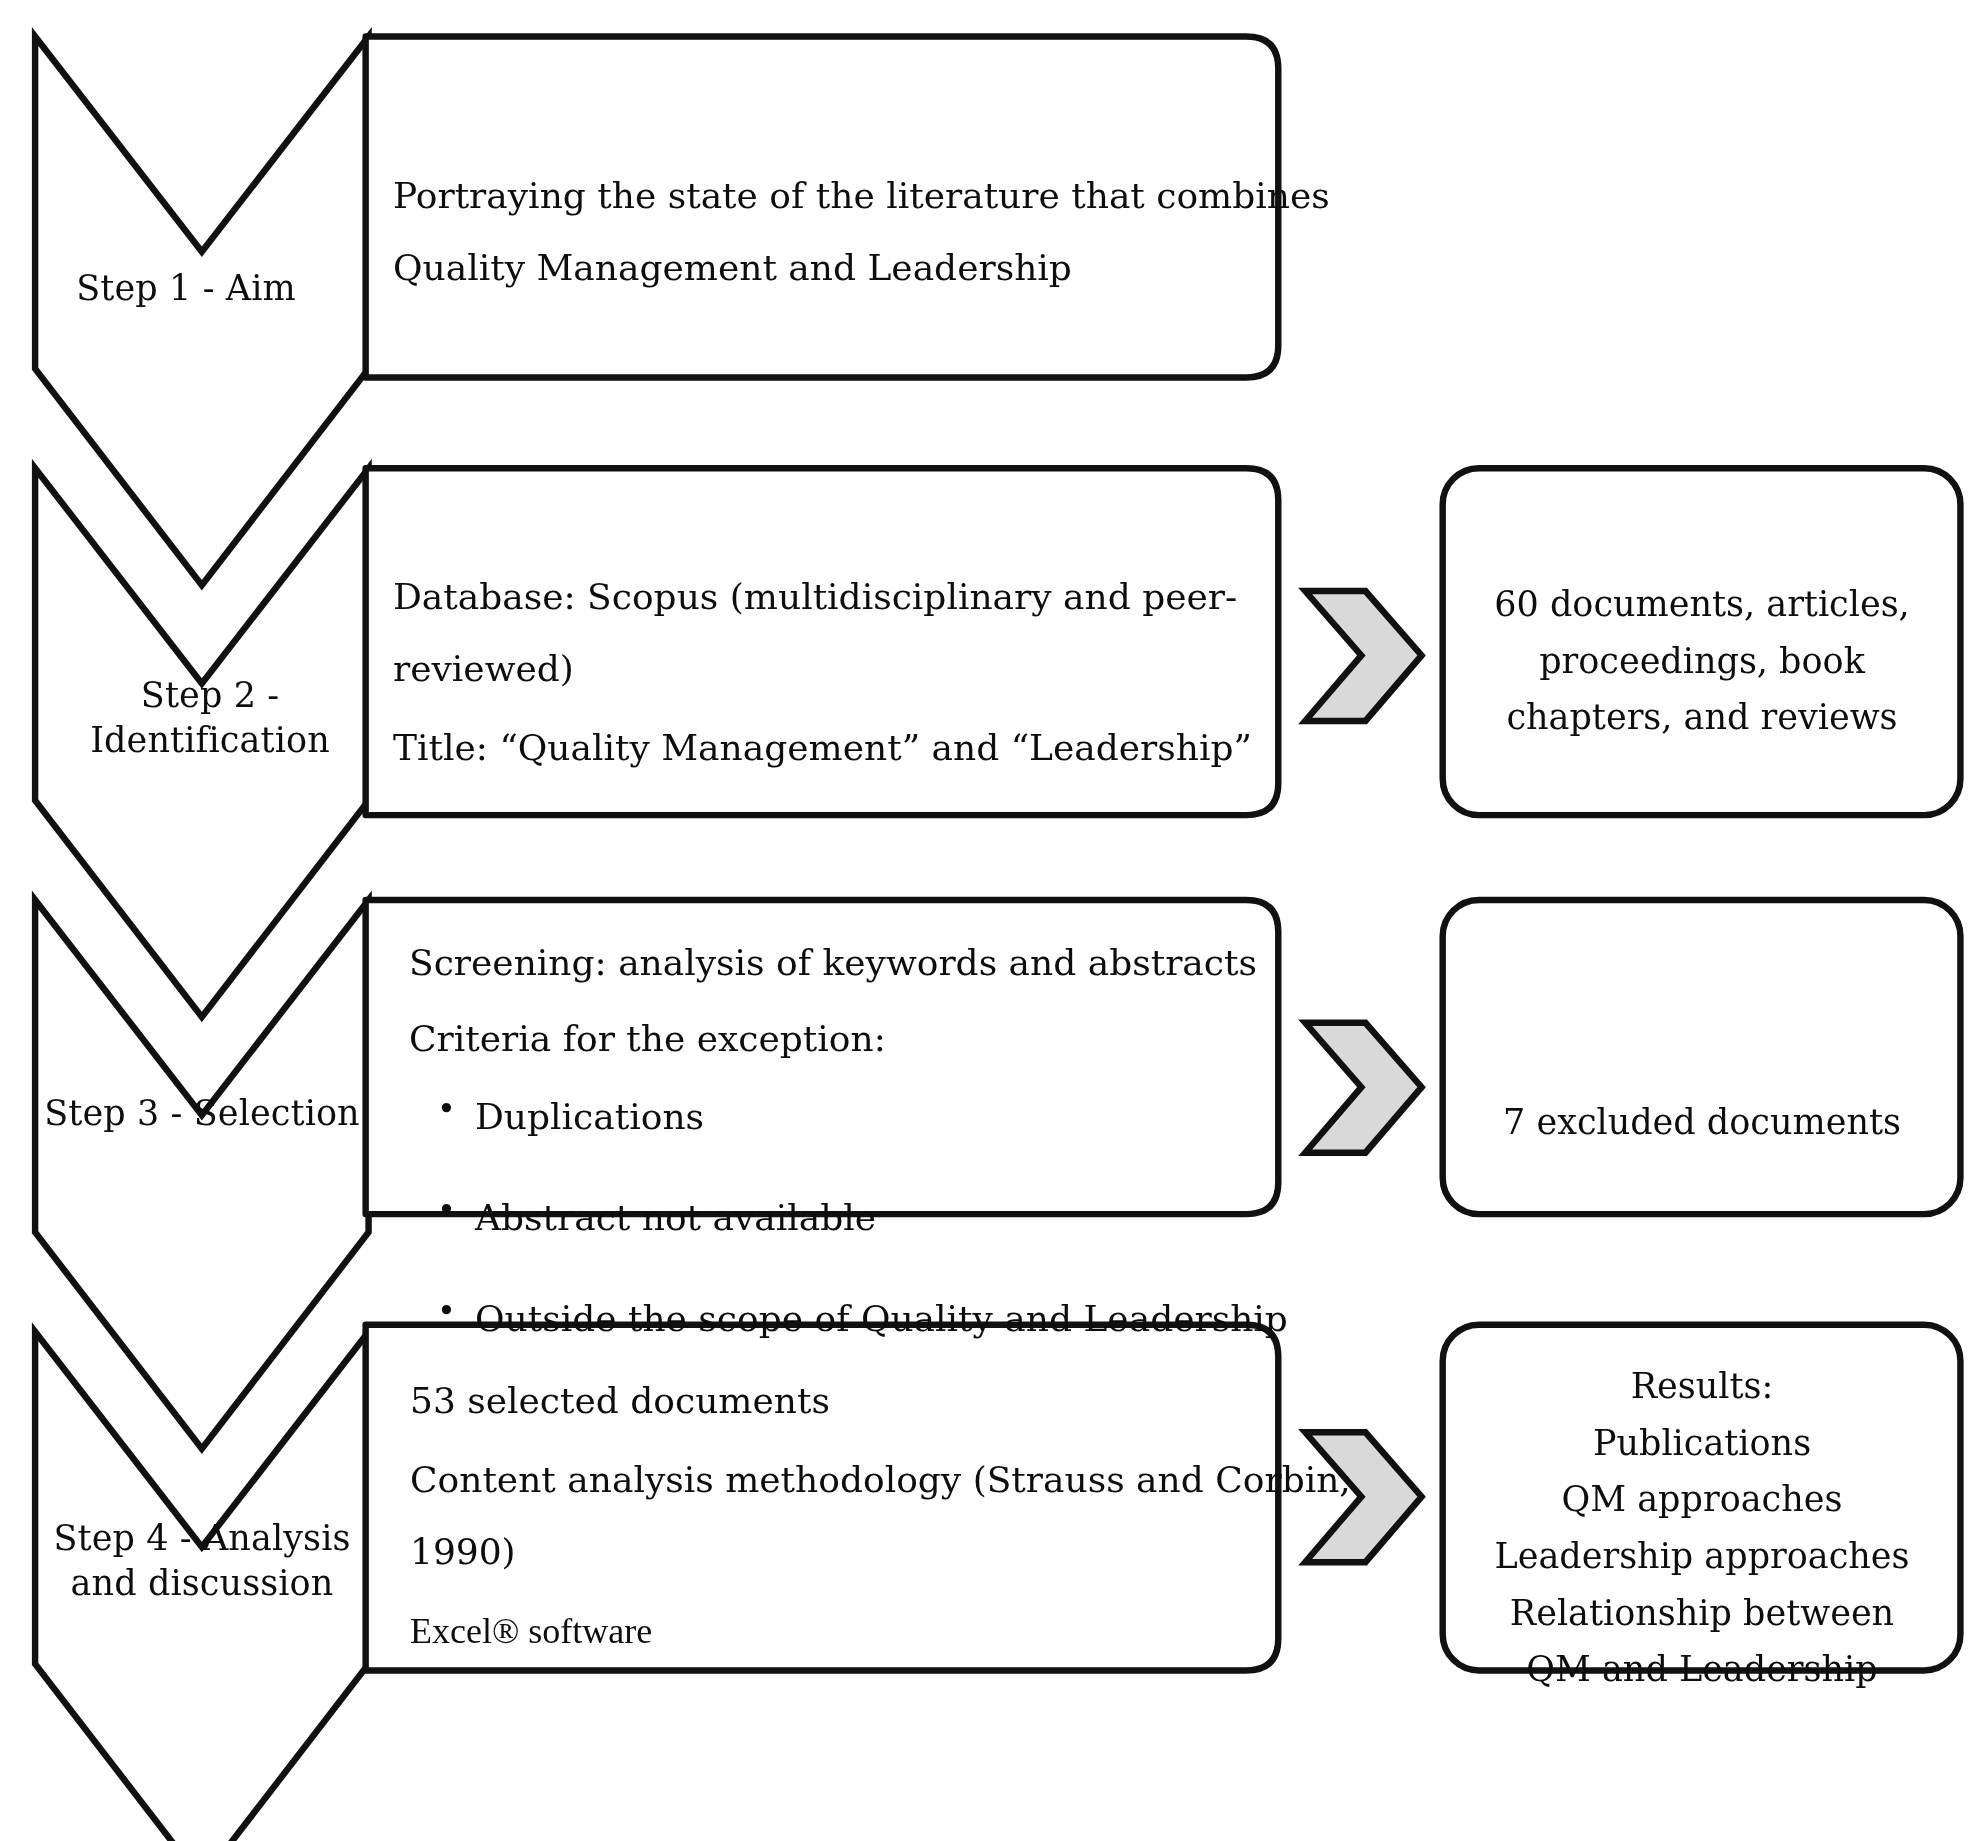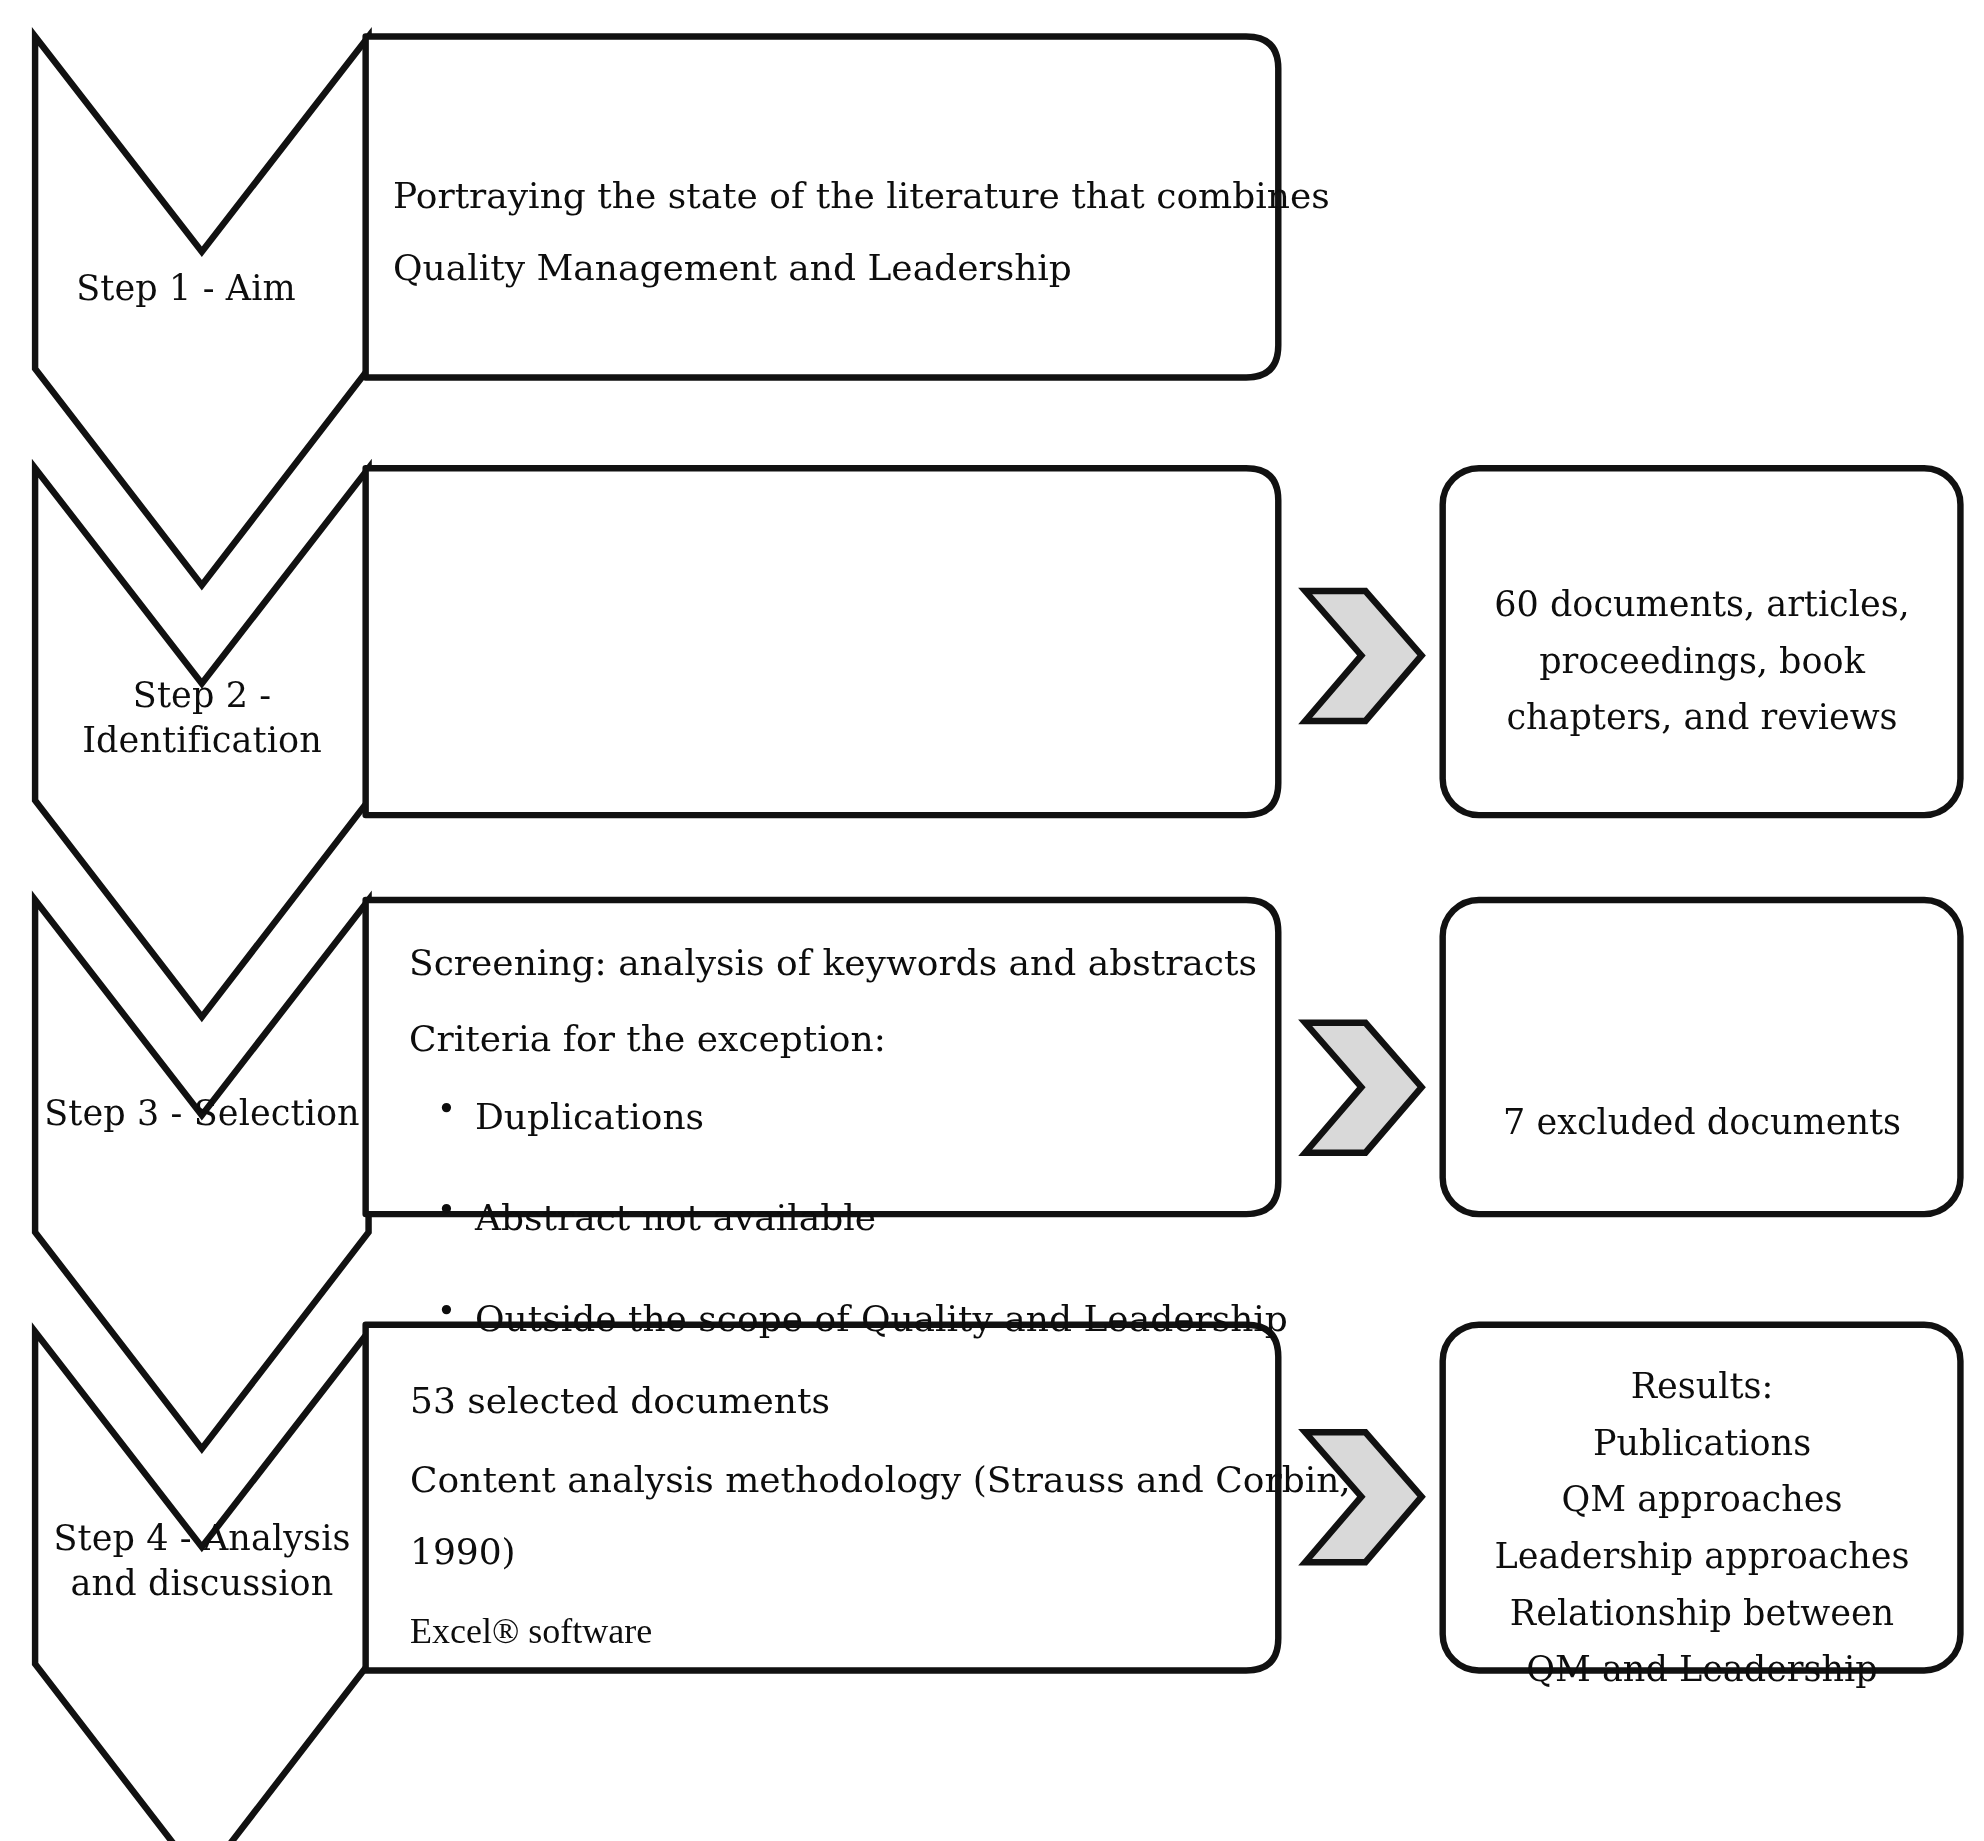--- a/index.html
+++ b/index.html
@@ -76,39 +76,44 @@
 
     <path d="M 2231 1748 L 2334 1748 L 2430 1858 L 2334 1970 L 2231 1970 L 2327 1858 Z" fill="#d9d9d9" stroke="#111111" stroke-width="11" stroke-linejoin="miter"></path>
 
     <path d="M 2231 2448 L 2334 2448 L 2430 2558 L 2334 2670 L 2231 2670 L 2327 2558 Z" fill="#d9d9d9" stroke="#111111" stroke-width="11" stroke-linejoin="miter"></path>
   </svg>
 
   <div class="txt step-label" style="left:22px;top:266px;">
     <div>Step 1 - Aim</div>
   </div>
 
-  <div class="txt step-label" style="left:38px;top:673px;">
+  <div class="txt step-label" style="left:46px;top:673px;">
     <div>Step 2 -</div>
     <div>Identification</div>
   </div>
 
   <div class="txt step-label" style="left:38px;top:1091px;">
     <div>Step 3 - Selection</div>
   </div>
 
   <div class="txt step-label" style="left:38px;top:1516px;">
     <div>Step 4 - Analysis</div>
     <div>and discussion</div>
   </div>
 
   <div class="txt detail-body" style="left:393px;top:164px;width:866px;">
     <p class="nowrapline">Portraying the state of the literature that combines</p>
     <p class="nowrapline">Quality Management and Leadership</p>
   </div>
 
+  <div class="txt detail-body" style="left:393px;top:565px;width:866px;">
+    <p class="nowrapline">Database: Scopus (multidisciplinary and peer-</p>
+    <p class="nowrapline">reviewed)</p>
+    <p class="nowrapline" style="margin-top:15px;">Title: “Quality Management” and “Leadership”</p>
+  </div>
 
   <div class="txt detail-body" style="left:393px;top:931px;width:866px;margin-left:16px;">
     <p class="nowrapline">Screening: analysis of keywords and abstracts</p>
     <p class="nowrapline" style="margin-top:11.7px;">Criteria for the exception:</p>
     <ul>
       <li>
         <span class="bullet">•</span>
         <span class="nowrapline">Duplications</span>
       </li>
       <li>

